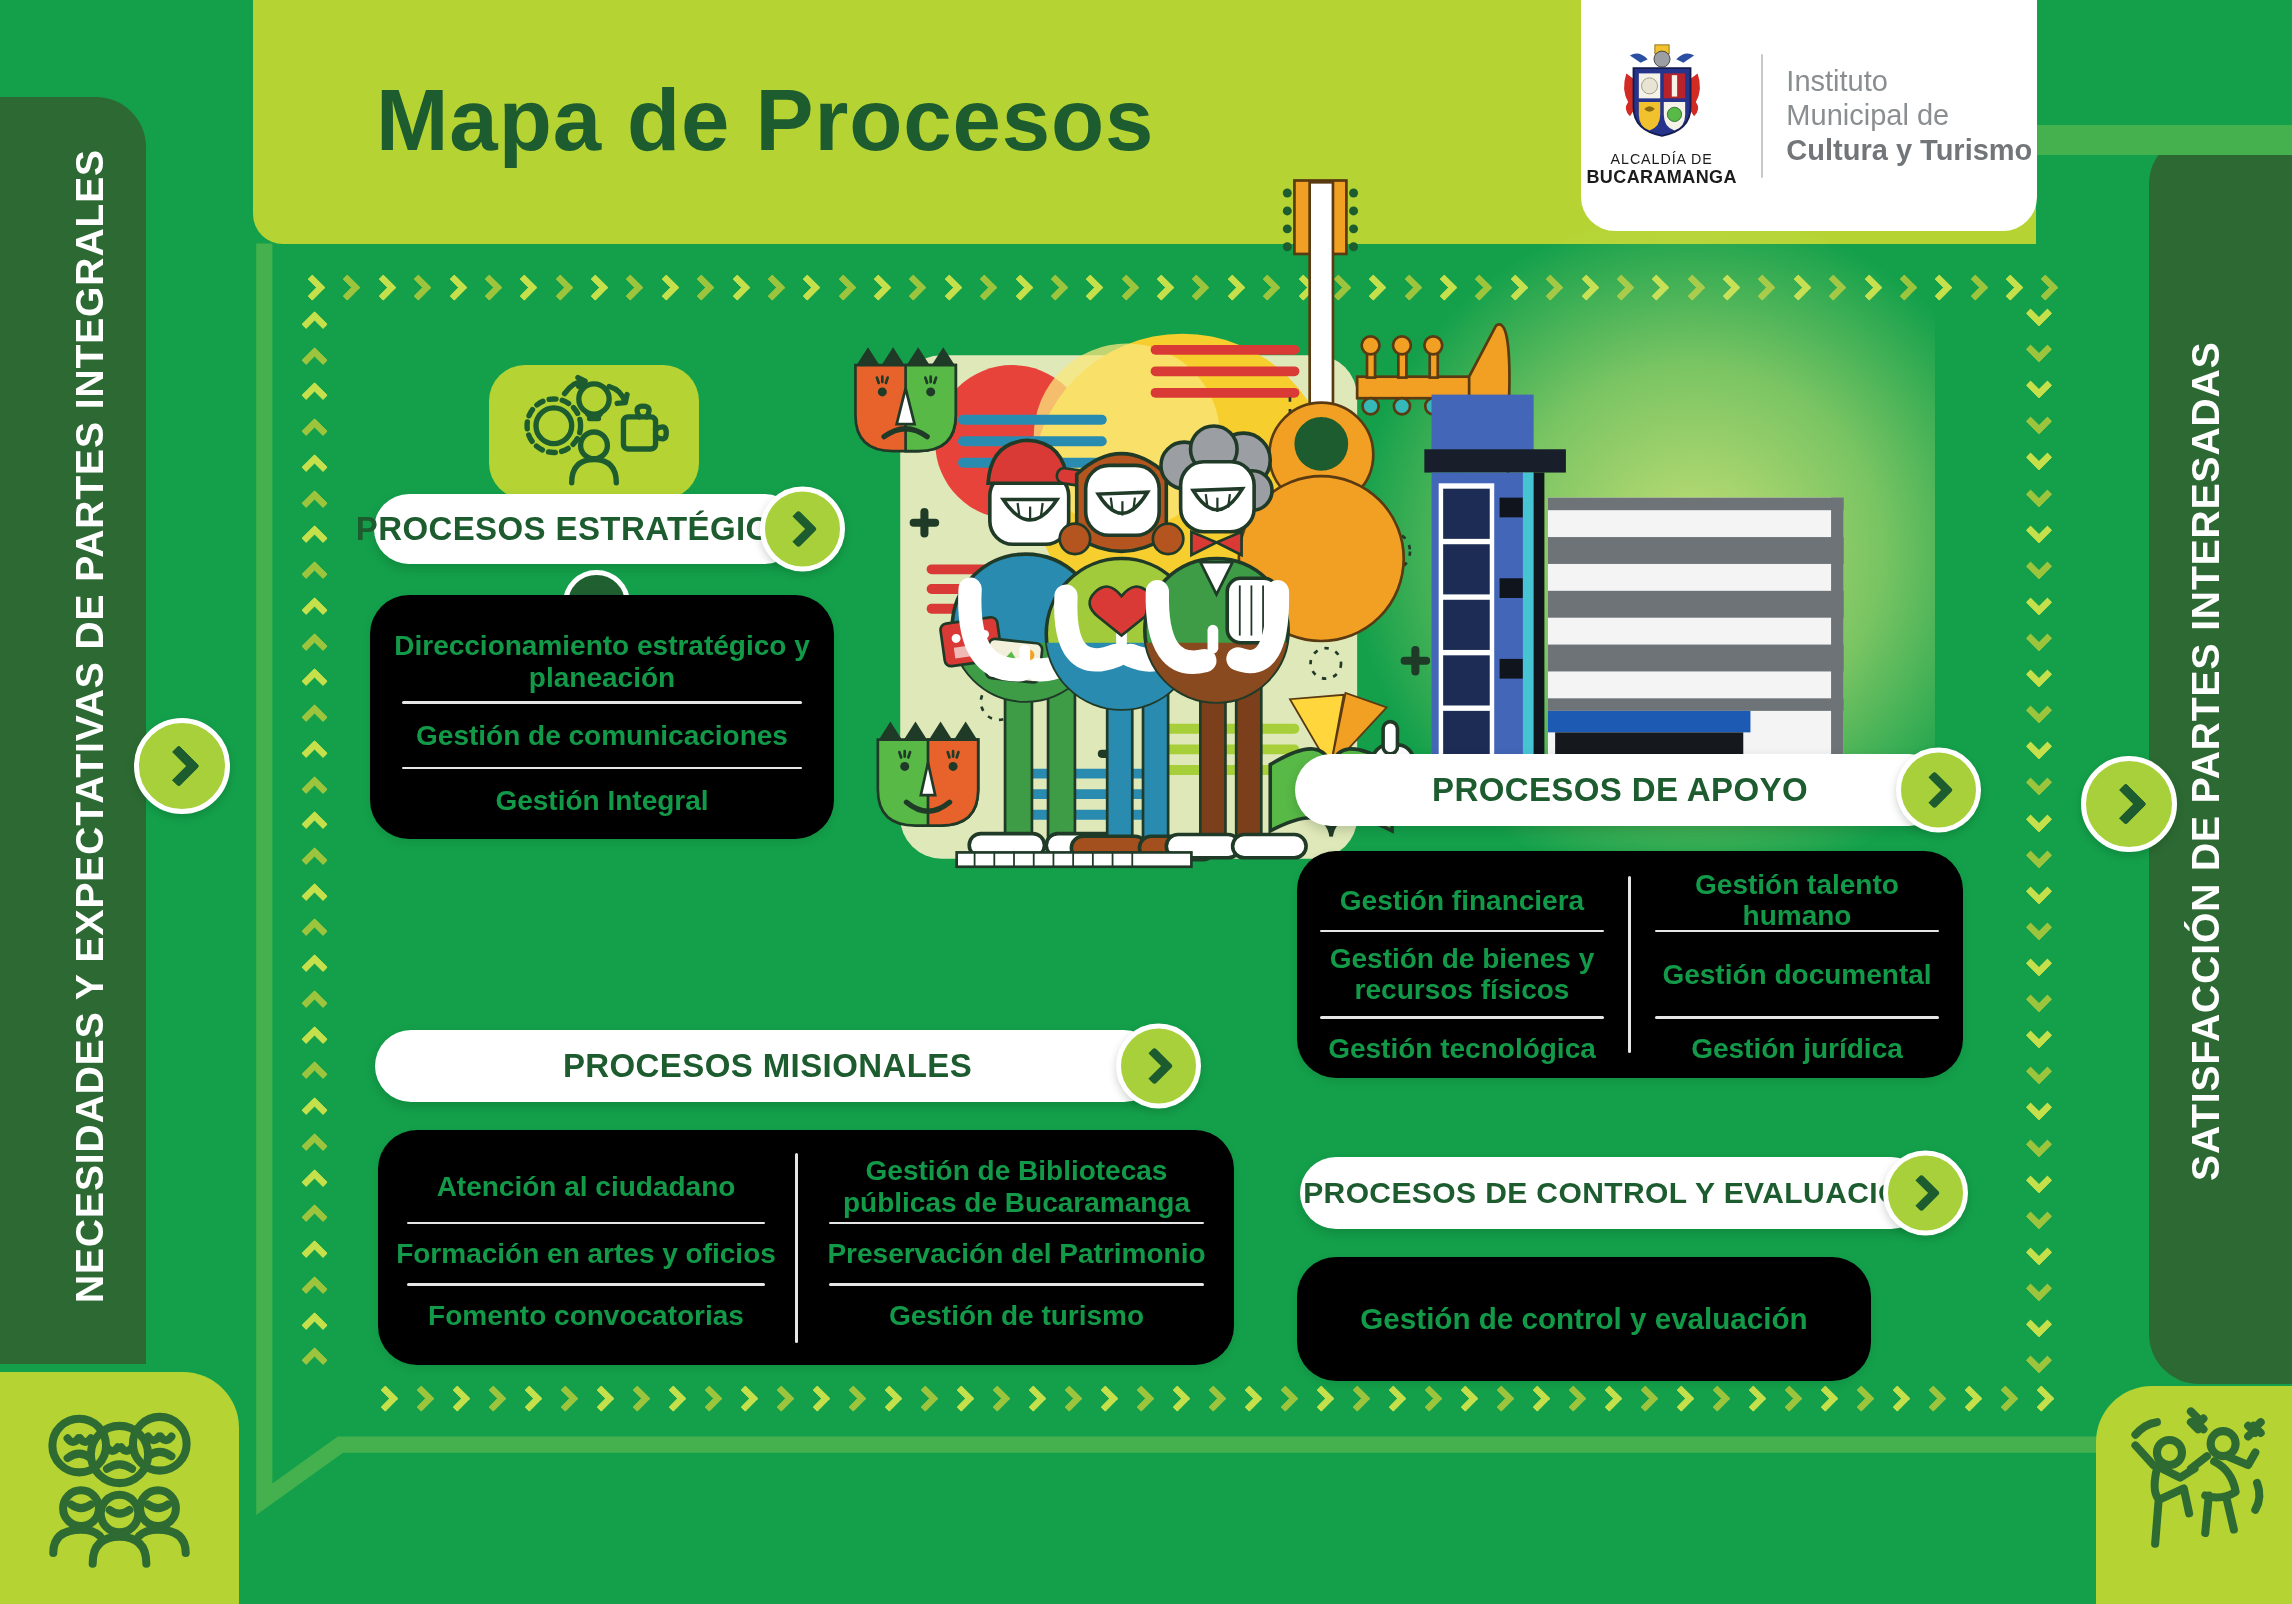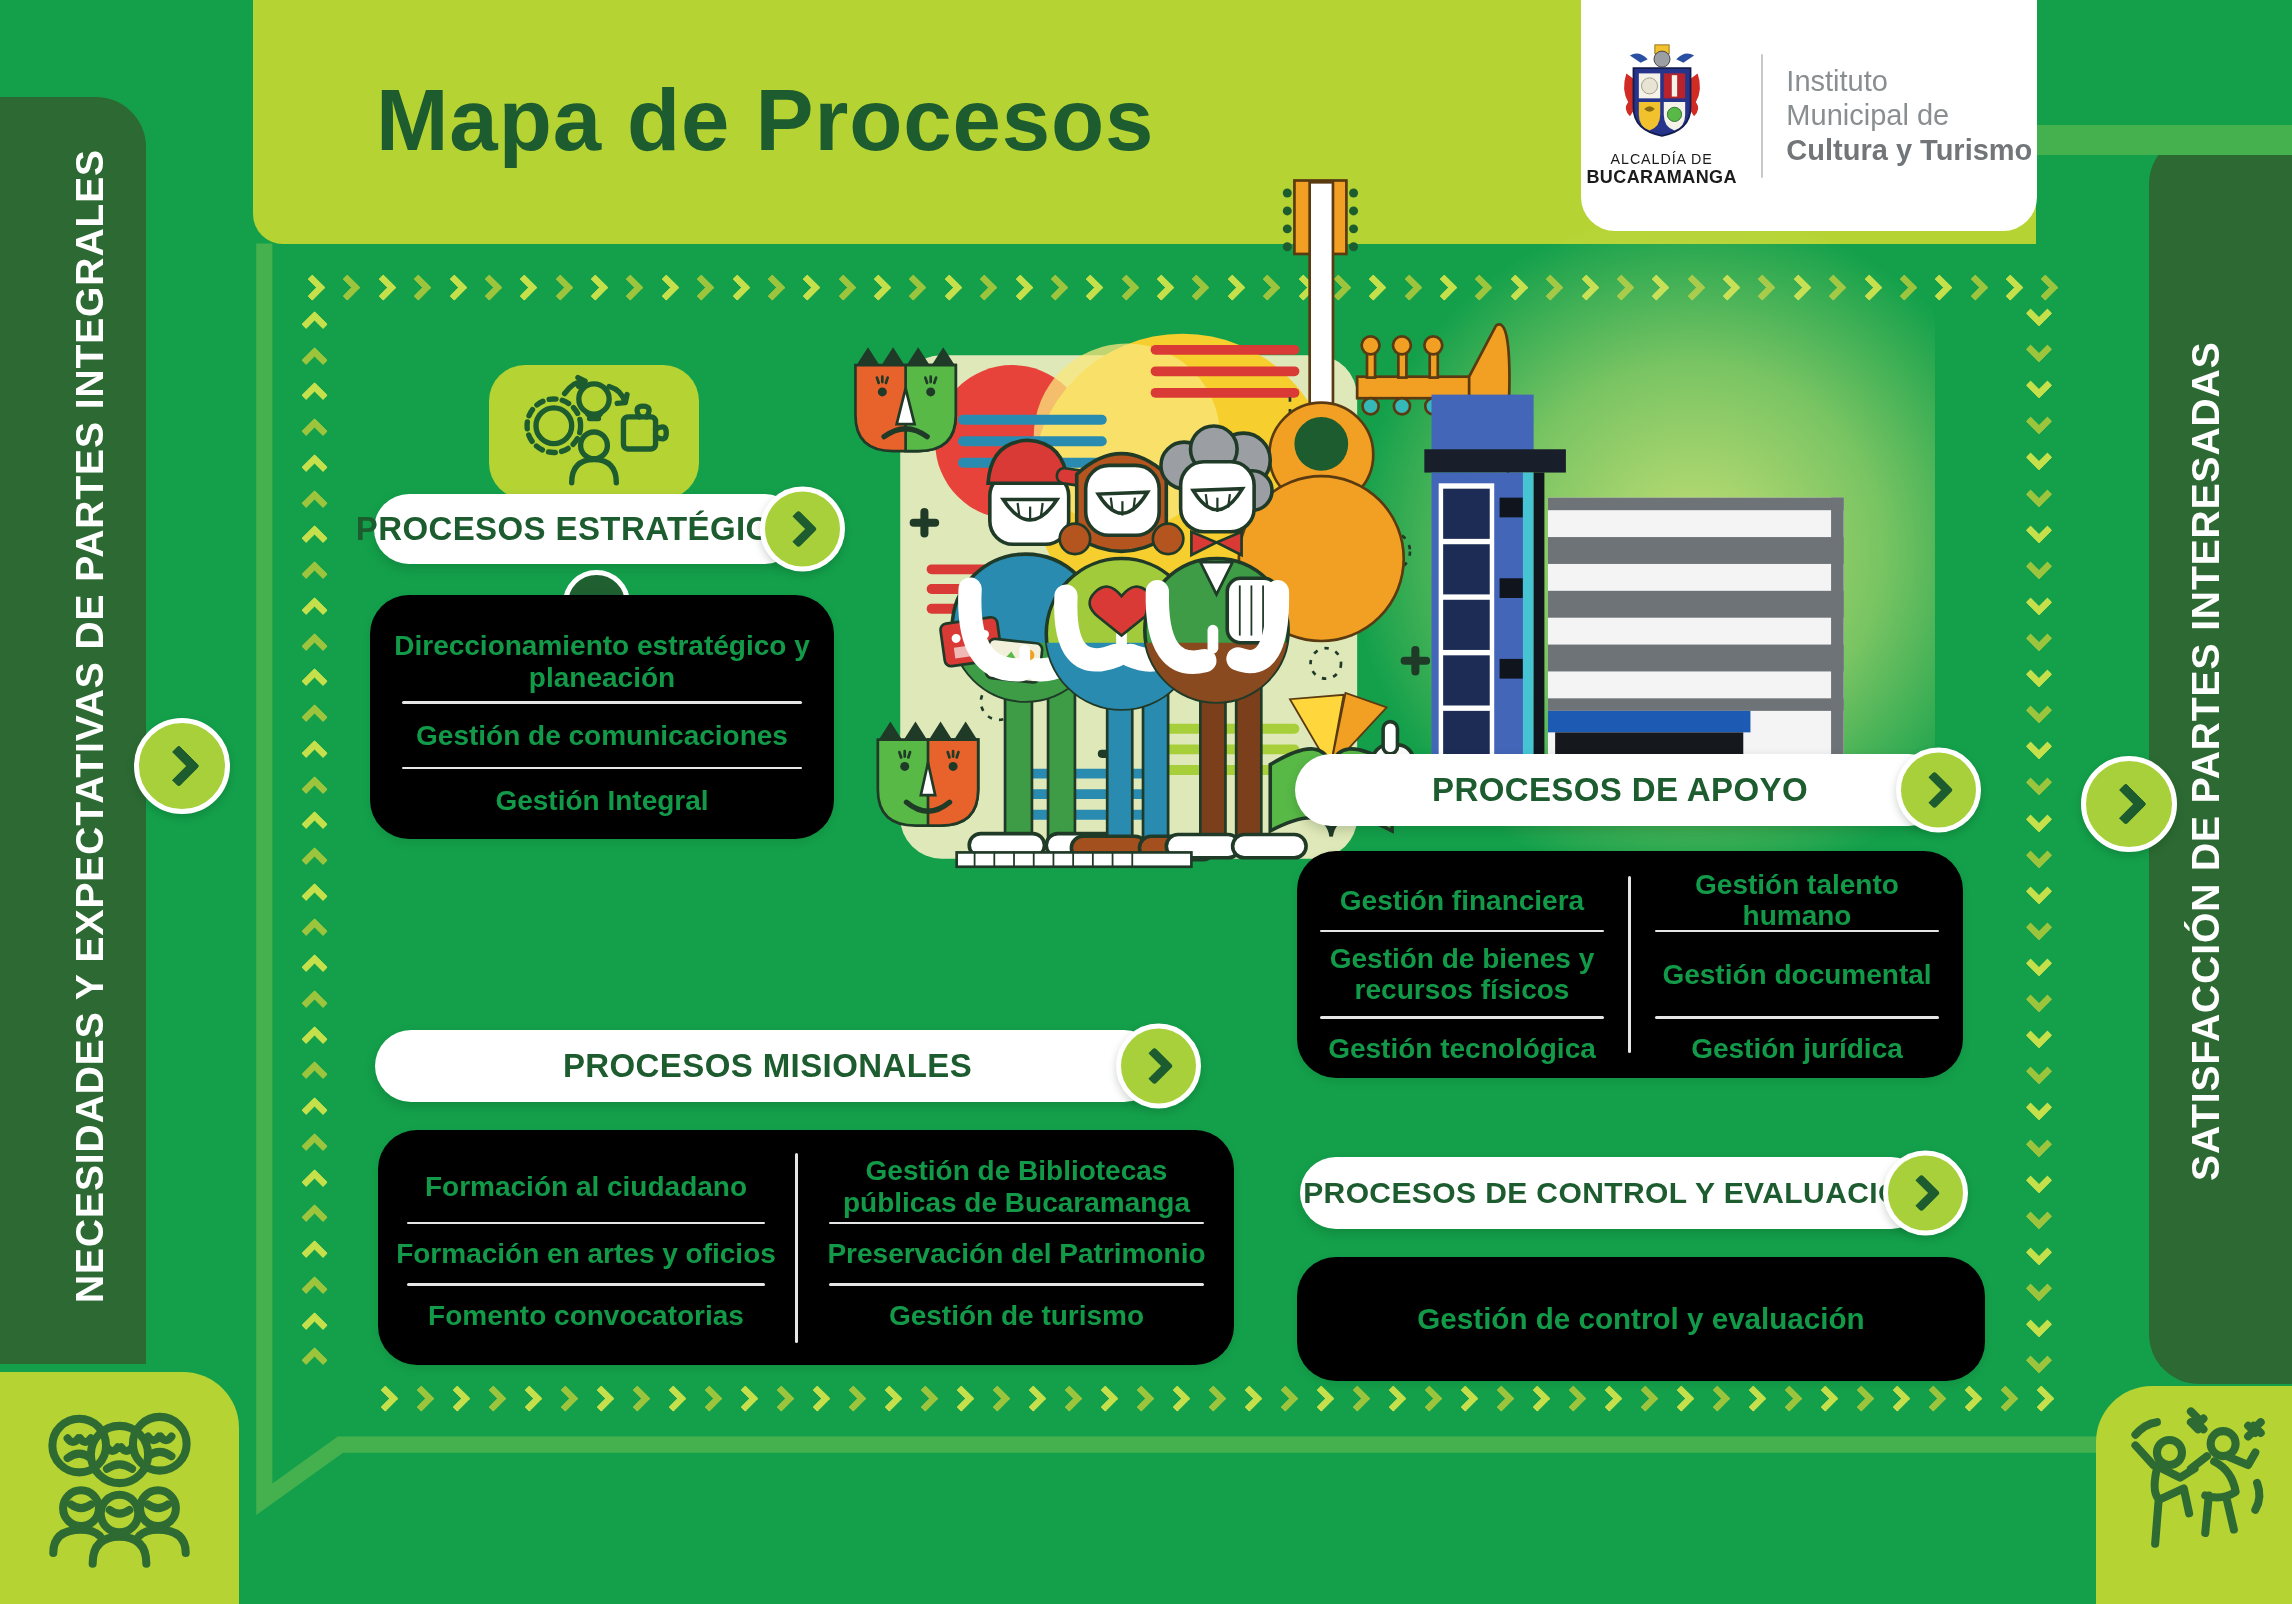--- a/index.html
+++ b/index.html
@@ -580,42 +580,42 @@
 
   <div class="abs pill" style="left:375px;top:1030px;width:785px;height:72px;">
     <span class="pill-label">PROCESOS MISIONALES</span>
     <div class="go" style="right:-41px;">
         <i></i>
       </div>
   </div>
   <div class="abs panel" style="left:378px;top:1130px;width:856px;height:235px;">
     <div class="vdiv" style="left:417px;top:23px;height:190px;"></div>
     <div class="colflex abs" style="left:0;top:21.5px;width:416px;">
-      <div class="pitem" style="height:70px;">Formación al ciudadano</div>
+      <div class="pitem" style="height:70px;">Atención al ciudadano</div>
       <div class="sep"></div>
       <div class="pitem" style="height:59px;">Formación en artes y oficios</div>
       <div class="sep"></div>
       <div class="pitem" style="height:59px;">Fomento convocatorias</div>
     </div>
     <div class="colflex abs" style="left:421px;top:21.5px;width:435px;">
       <div class="pitem" style="height:70px;">Gestión de Bibliotecas públicas de Bucaramanga</div>
       <div class="sep"></div>
       <div class="pitem" style="height:59px;">Preservación del Patrimonio</div>
       <div class="sep"></div>
       <div class="pitem" style="height:59px;">Gestión de turismo</div>
     </div>
   </div>
 
   <div class="abs pill" style="left:1300px;top:1157px;width:627px;height:72px;">
     <span class="pill-label" style="font-size:30px;">PROCESOS DE CONTROL Y EVALUACIÓN</span>
     <div class="go" style="right:-41px;">
         <i></i>
       </div>
   </div>
-  <div class="abs panel" style="left:1297px;top:1257px;width:688px;height:124px;display:flex;align-items:center;justify-content:center;">
+  <div class="abs panel" style="left:1297px;top:1257px;width:574px;height:124px;display:flex;align-items:center;justify-content:center;">
     <div class="pitem" style="font-size:29.6px;">Gestión de control y evaluación</div>
   </div>
 
   <div class="abs go rail-go" style="left:134px;top:718px;">
       <i></i>
     </div>
   <div class="abs go rail-go" style="left:2081px;top:756px;">
       <i></i>
     </div>
 

